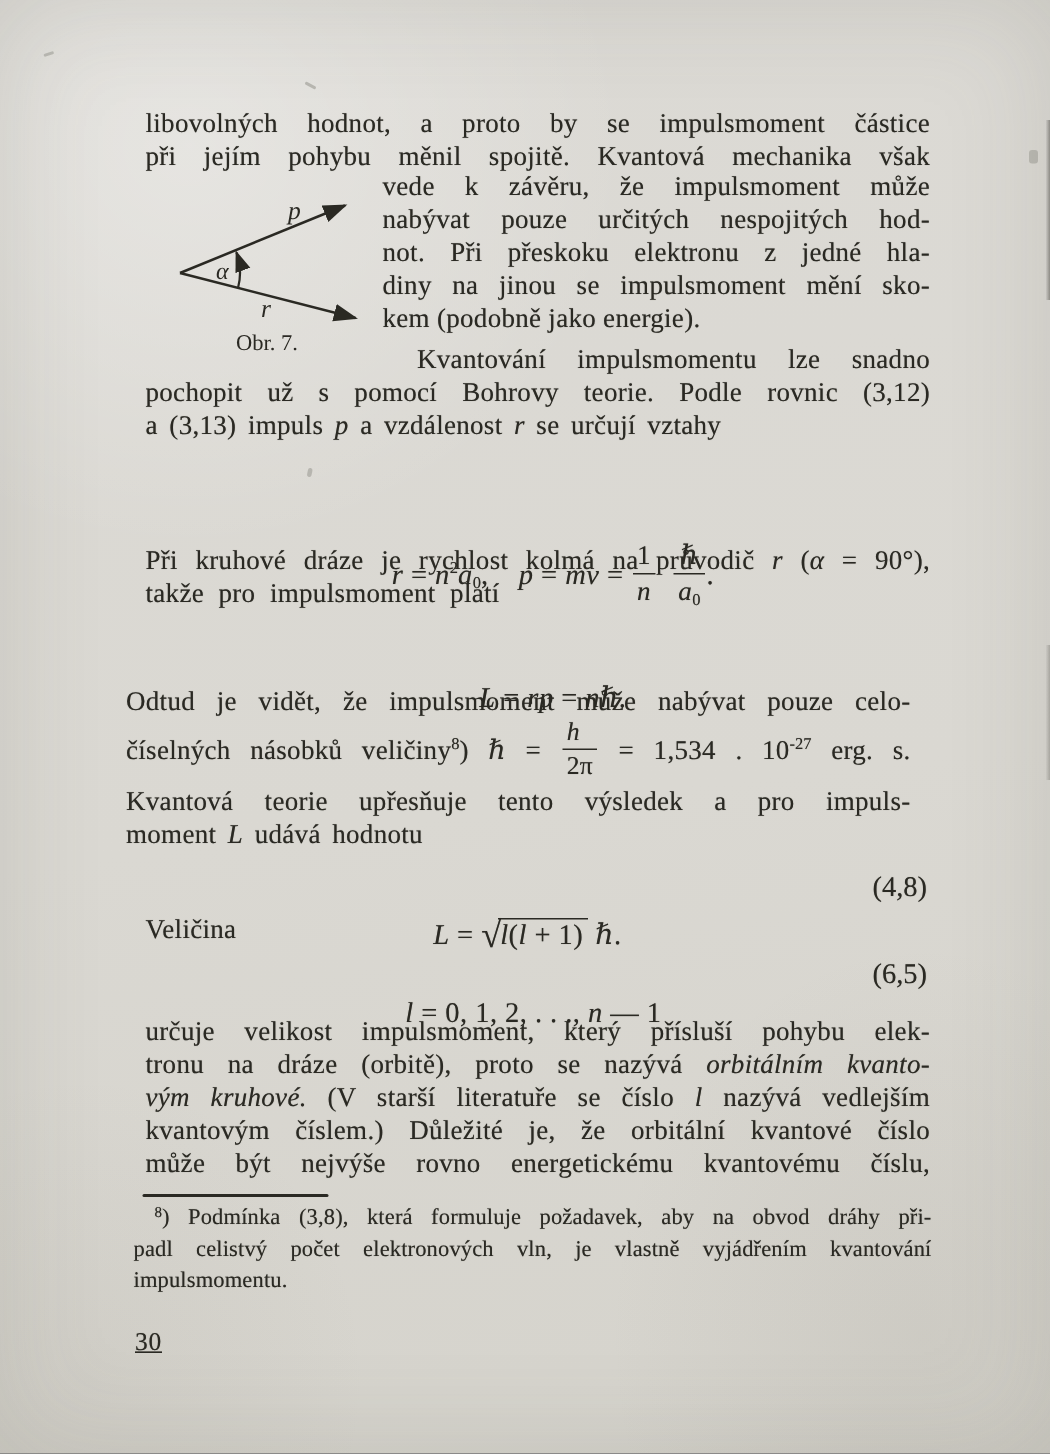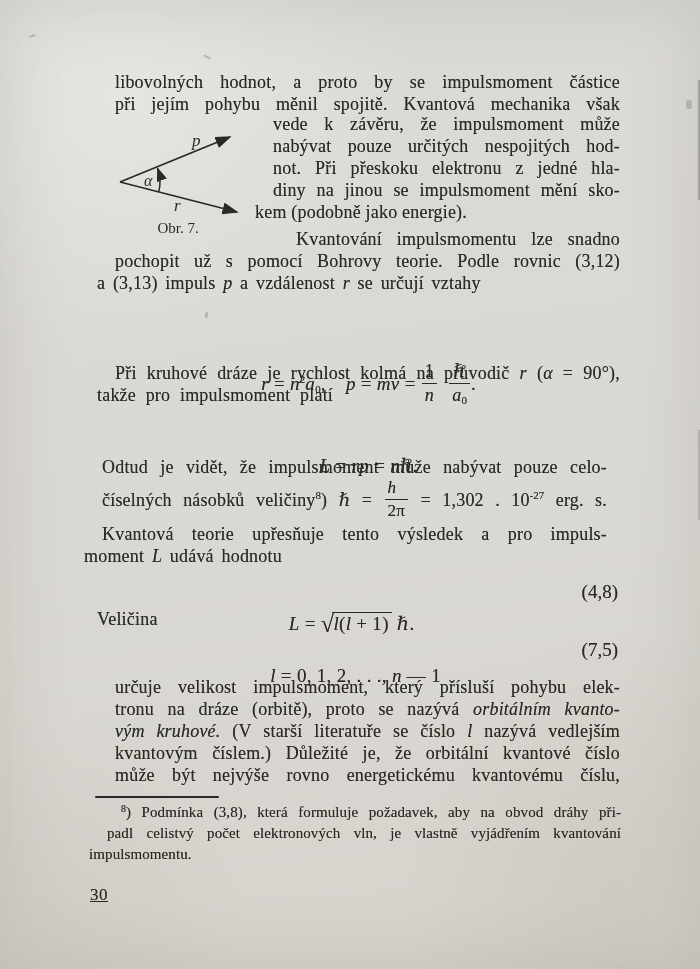--- a/index.html
+++ b/index.html
@@ -19,21 +19,21 @@
   }
   
   .blk{position:absolute;}
   .line{
     height:22px;line-height:22px;
     font-size:18px;
     text-align:justify;
     letter-spacing:0.2px;
     text-shadow:0 0 0.5px rgba(42,41,35,0.55);
   }
-  .line.j{ text-align-last:justify;margin-left:18px; }
+  .line.j{ text-align-last:justify; }
   .line.ws3{ word-spacing:3px; }
   .line.ws5{ word-spacing:5px; }
   .it{font-style:italic;}
   sup,sub{font-size:11px;line-height:0;position:relative;vertical-align:baseline;letter-spacing:0;}
   sup{top:-7px;} sub{top:3px;}
   
   .eq{
     position:absolute;
     font-size:19px;
     white-space:pre-wrap;
@@ -125,37 +125,37 @@
     <div class="line j"><span>Při kruhové dráze je rychlost kolmá na průvodič </span><span class="it">r</span><span> (</span><span class="it">α</span><span> = 90°),</span></div>
     <div class="line ws5"><span>takže pro impulsmoment platí</span></div>
   </div>
 
   <div class="eq" style="left:97px;top:424px;width:523px;height:28px;line-height:28px;">
     <span class="eq-center"><span class="it">L</span><span> = </span><span class="it">rp</span><span> = </span><span class="it">n</span><span>ℏ.</span></span>
   </div>
 
   <div class="blk" style="left:84px;top:456px;width:523px;">
     <div class="line j"><span>Odtud je vidět, že impulsmoment může nabývat pouze celo-</span></div>
-    <div class="line j tall"><span>číselných násobků veličiny</span><sup>8</sup><span>) ℏ = </span><span class="frac"><span class="fn"><span class="it">h</span></span><span class="fd"><span>2π</span></span></span><span> = 1,302 . 10</span><sup>-27</sup><span> erg. s.</span></div>
+    <div class="line j tall"><span>číselných násobků veličiny</span><sup>8</sup><span>) ℏ = </span><span class="frac"><span class="fn"><span class="it">h</span></span><span class="fd"><span>2π</span></span></span><span> = 1,534 . 10</span><sup>-27</sup><span> erg. s.</span></div>
     <div class="line j"><span>Kvantová teorie upřesňuje tento výsledek a pro impuls-</span></div>
     <div class="line ws3"><span>moment </span><span class="it">L</span><span> udává hodnotu</span></div>
   </div>
 
   <div class="eq" style="left:97px;top:576px;width:523px;height:32px;line-height:32px;">
     <span class="eq-center" style="padding-right:34px;"><span class="it">L</span><span> = </span><span class="sqrt"><span class="rads">√</span><span class="radc"><span class="it">l</span><span>(</span><span class="it">l</span><span> + 1)</span></span></span><span> ℏ.</span></span>
     <span class="eq-tag">(4,8)</span>
   </div>
 
   <div class="blk" style="left:97px;top:608px;width:523px;">
     <div class="line"><span>Veličina</span></div>
   </div>
 
   <div class="eq" style="left:97px;top:637px;width:523px;height:26px;line-height:26px;">
     <span class="eq-center" style="padding-right:26px;"><span class="it">l</span><span> = 0, 1, 2, . . ., </span><span class="it">n</span><span> — 1</span></span>
-    <span class="eq-tag">(7,5)</span>
+    <span class="eq-tag">(6,5)</span>
   </div>
 
   <div class="blk" style="left:97px;top:676px;width:523px;">
     <div class="line j"><span>určuje velikost impulsmoment, který přísluší pohybu elek-</span></div>
     <div class="line j"><span>tronu na dráze (orbitě), proto se nazývá </span><span class="it">orbitálním kvanto-</span></div>
     <div class="line j"><span class="it">vým kruhové.</span><span> (V starší literatuře se číslo </span><span class="it">l</span><span> nazývá vedlejším</span></div>
     <div class="line j"><span>kvantovým číslem.) Důležité je, že orbitální kvantové číslo</span></div>
     <div class="line j"><span>může být nejvýše rovno energetickému kvantovému číslu,</span></div>
   </div>
 

